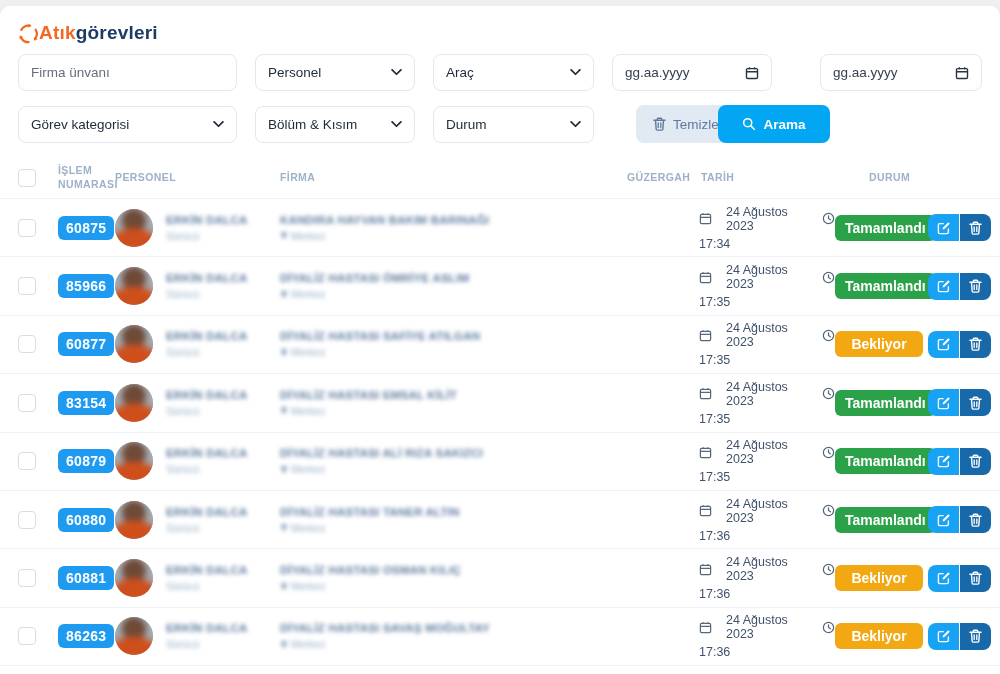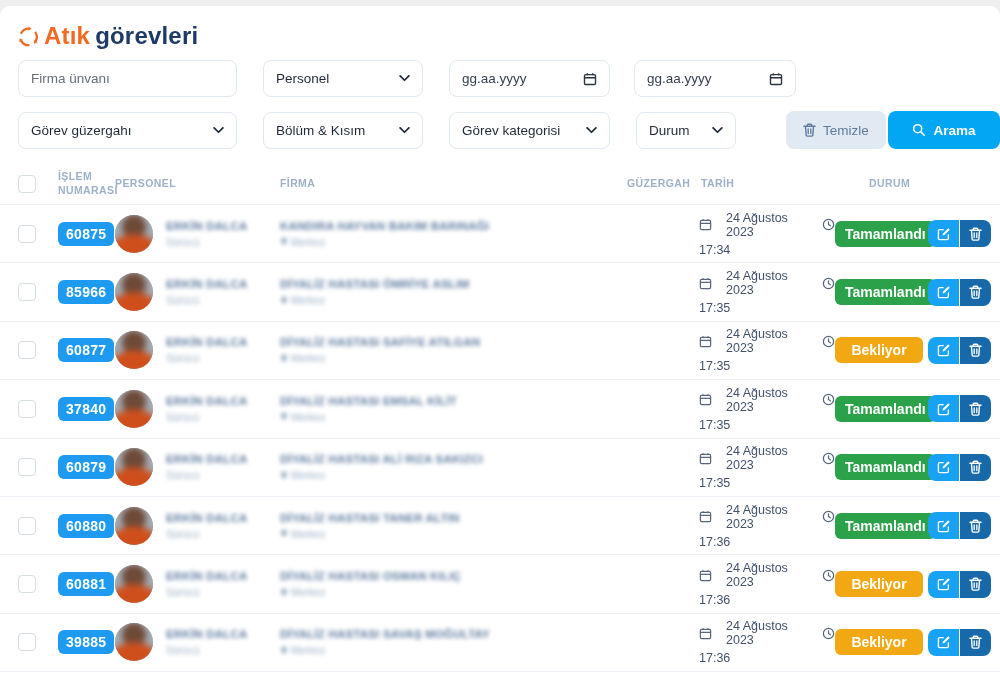--- a/index.html
+++ b/index.html
@@ -23,26 +23,26 @@
     background:#efefef;
     color:#1f2937;
   }
   .window{
     width:1000px;height:674px;background:#ffffff;
     border-radius:10px 10px 0 0;margin-top:6px;height:668px;
     overflow:hidden;
   }
   
   .topbar{display:flex;align-items:center;padding:16px 18px 10px 18px;}
-  .logo{display:flex;align-items:center;gap:5px;font-size:24px;font-weight:bold;letter-spacing:.2px;}
+  .logo{display:flex;align-items:center;font-size:19px;font-weight:bold;letter-spacing:.2px;}
   .logo .p1{color:var(--logo-orange);}
   .logo .p2{color:var(--logo-navy);}
   
   .filters{padding:0 18px;}
-  .f-row{display:grid;gap:26px;margin-bottom:14px;align-items:center;}
+  .f-row{display:grid;gap:18px;margin-bottom:14px;align-items:center;}
   .f-row1{grid-template-columns:219px 160px 161px 160px 1fr;}
   .f-row2{grid-template-columns:219px 160px 161px 100px 100px 1fr;}
   .field{
     height:37px;border:1px solid var(--border);border-radius:8px;background:#fff;
     display:flex;align-items:center;justify-content:space-between;
     padding:0 12px;font-size:13.5px;color:#1f2937;cursor:pointer;
   }
   .field .lbl{white-space:nowrap;overflow:hidden;}
   .field.texty{cursor:text;}
   .field.texty input{
@@ -145,20 +145,28 @@
 
       <div class="field">
         <span class="lbl">Personel</span>
         <span class="chev">
           <svg width="11" height="7" viewBox="0 0 12 8">
               <path d="M1 1l5 5 5-5" fill="none" stroke="#1f2937" stroke-width="2" stroke-linecap="round" stroke-linejoin="round"></path>
             </svg>
         </span>
       </div>
 
+      <div class="field">
+        <span class="lbl">Araç</span>
+        <span class="chev">
+          <svg width="11" height="7" viewBox="0 0 12 8">
+              <path d="M1 1l5 5 5-5" fill="none" stroke="#1f2937" stroke-width="2" stroke-linecap="round" stroke-linejoin="round"></path>
+            </svg>
+        </span>
+      </div>
 
       <div class="field datebox">
         <span class="lbl">gg.aa.yyyy</span>
         <span class="chev">
           <svg width="14" height="14" viewBox="0 0 16 16">
               <rect x="1.7" y="3" width="12.6" height="11.3" rx="1.4" fill="none" stroke="#2b3440" stroke-width="1.6"></rect>
               <line x1="1.7" y1="6.6" x2="14.3" y2="6.6" stroke="#2b3440" stroke-width="1.6"></line>
               <line x1="5" y1="1.4" x2="5" y2="3.8" stroke="#2b3440" stroke-width="1.6"></line>
               <line x1="11" y1="1.4" x2="11" y2="3.8" stroke="#2b3440" stroke-width="1.6"></line>
             </svg>
@@ -172,40 +180,32 @@
               <rect x="1.7" y="3" width="12.6" height="11.3" rx="1.4" fill="none" stroke="#2b3440" stroke-width="1.6"></rect>
               <line x1="1.7" y1="6.6" x2="14.3" y2="6.6" stroke="#2b3440" stroke-width="1.6"></line>
               <line x1="5" y1="1.4" x2="5" y2="3.8" stroke="#2b3440" stroke-width="1.6"></line>
               <line x1="11" y1="1.4" x2="11" y2="3.8" stroke="#2b3440" stroke-width="1.6"></line>
             </svg>
         </span>
       </div>
     </div>
 
     <div class="f-row f-row2">
+
       <div class="field">
-        <span class="lbl">Görev güzergahı</span>
+        <span class="lbl">Görev kategorisi</span>
         <span class="chev">
           <svg width="11" height="7" viewBox="0 0 12 8">
               <path d="M1 1l5 5 5-5" fill="none" stroke="#1f2937" stroke-width="2" stroke-linecap="round" stroke-linejoin="round"></path>
             </svg>
         </span>
       </div>
 
       <div class="field">
         <span class="lbl">Bölüm &amp; Kısım</span>
-        <span class="chev">
-          <svg width="11" height="7" viewBox="0 0 12 8">
-              <path d="M1 1l5 5 5-5" fill="none" stroke="#1f2937" stroke-width="2" stroke-linecap="round" stroke-linejoin="round"></path>
-            </svg>
-        </span>
-      </div>
-
-      <div class="field">
-        <span class="lbl">Görev kategorisi</span>
         <span class="chev">
           <svg width="11" height="7" viewBox="0 0 12 8">
               <path d="M1 1l5 5 5-5" fill="none" stroke="#1f2937" stroke-width="2" stroke-linecap="round" stroke-linejoin="round"></path>
             </svg>
         </span>
       </div>
 
       <div class="field">
         <span class="lbl">Durum</span>
         <span class="chev">
@@ -482,21 +482,21 @@
         </button>
       </span>
     </div>
   </div>
 
   <div class="grid-cols t-row">
     <div>
             <input type="checkbox" class="cb" style="">
           </div>
 
-    <div><span class="id-badge">37840</span></div>
+    <div><span class="id-badge">83154</span></div>
 
     <div class="person-cell">
       <span class="avatar">
               <span class="ph"></span>
             </span>
       <span>
         <div class="p-name blurred">ERKİN DALCA</div>
         <div class="p-sub blurred">Sürücü</div>
       </span>
     </div>
@@ -790,21 +790,21 @@
         </button>
       </span>
     </div>
   </div>
 
   <div class="grid-cols t-row">
     <div>
             <input type="checkbox" class="cb" style="">
           </div>
 
-    <div><span class="id-badge">39885</span></div>
+    <div><span class="id-badge">86263</span></div>
 
     <div class="person-cell">
       <span class="avatar">
               <span class="ph"></span>
             </span>
       <span>
         <div class="p-name blurred">ERKİN DALCA</div>
         <div class="p-sub blurred">Sürücü</div>
       </span>
     </div>

